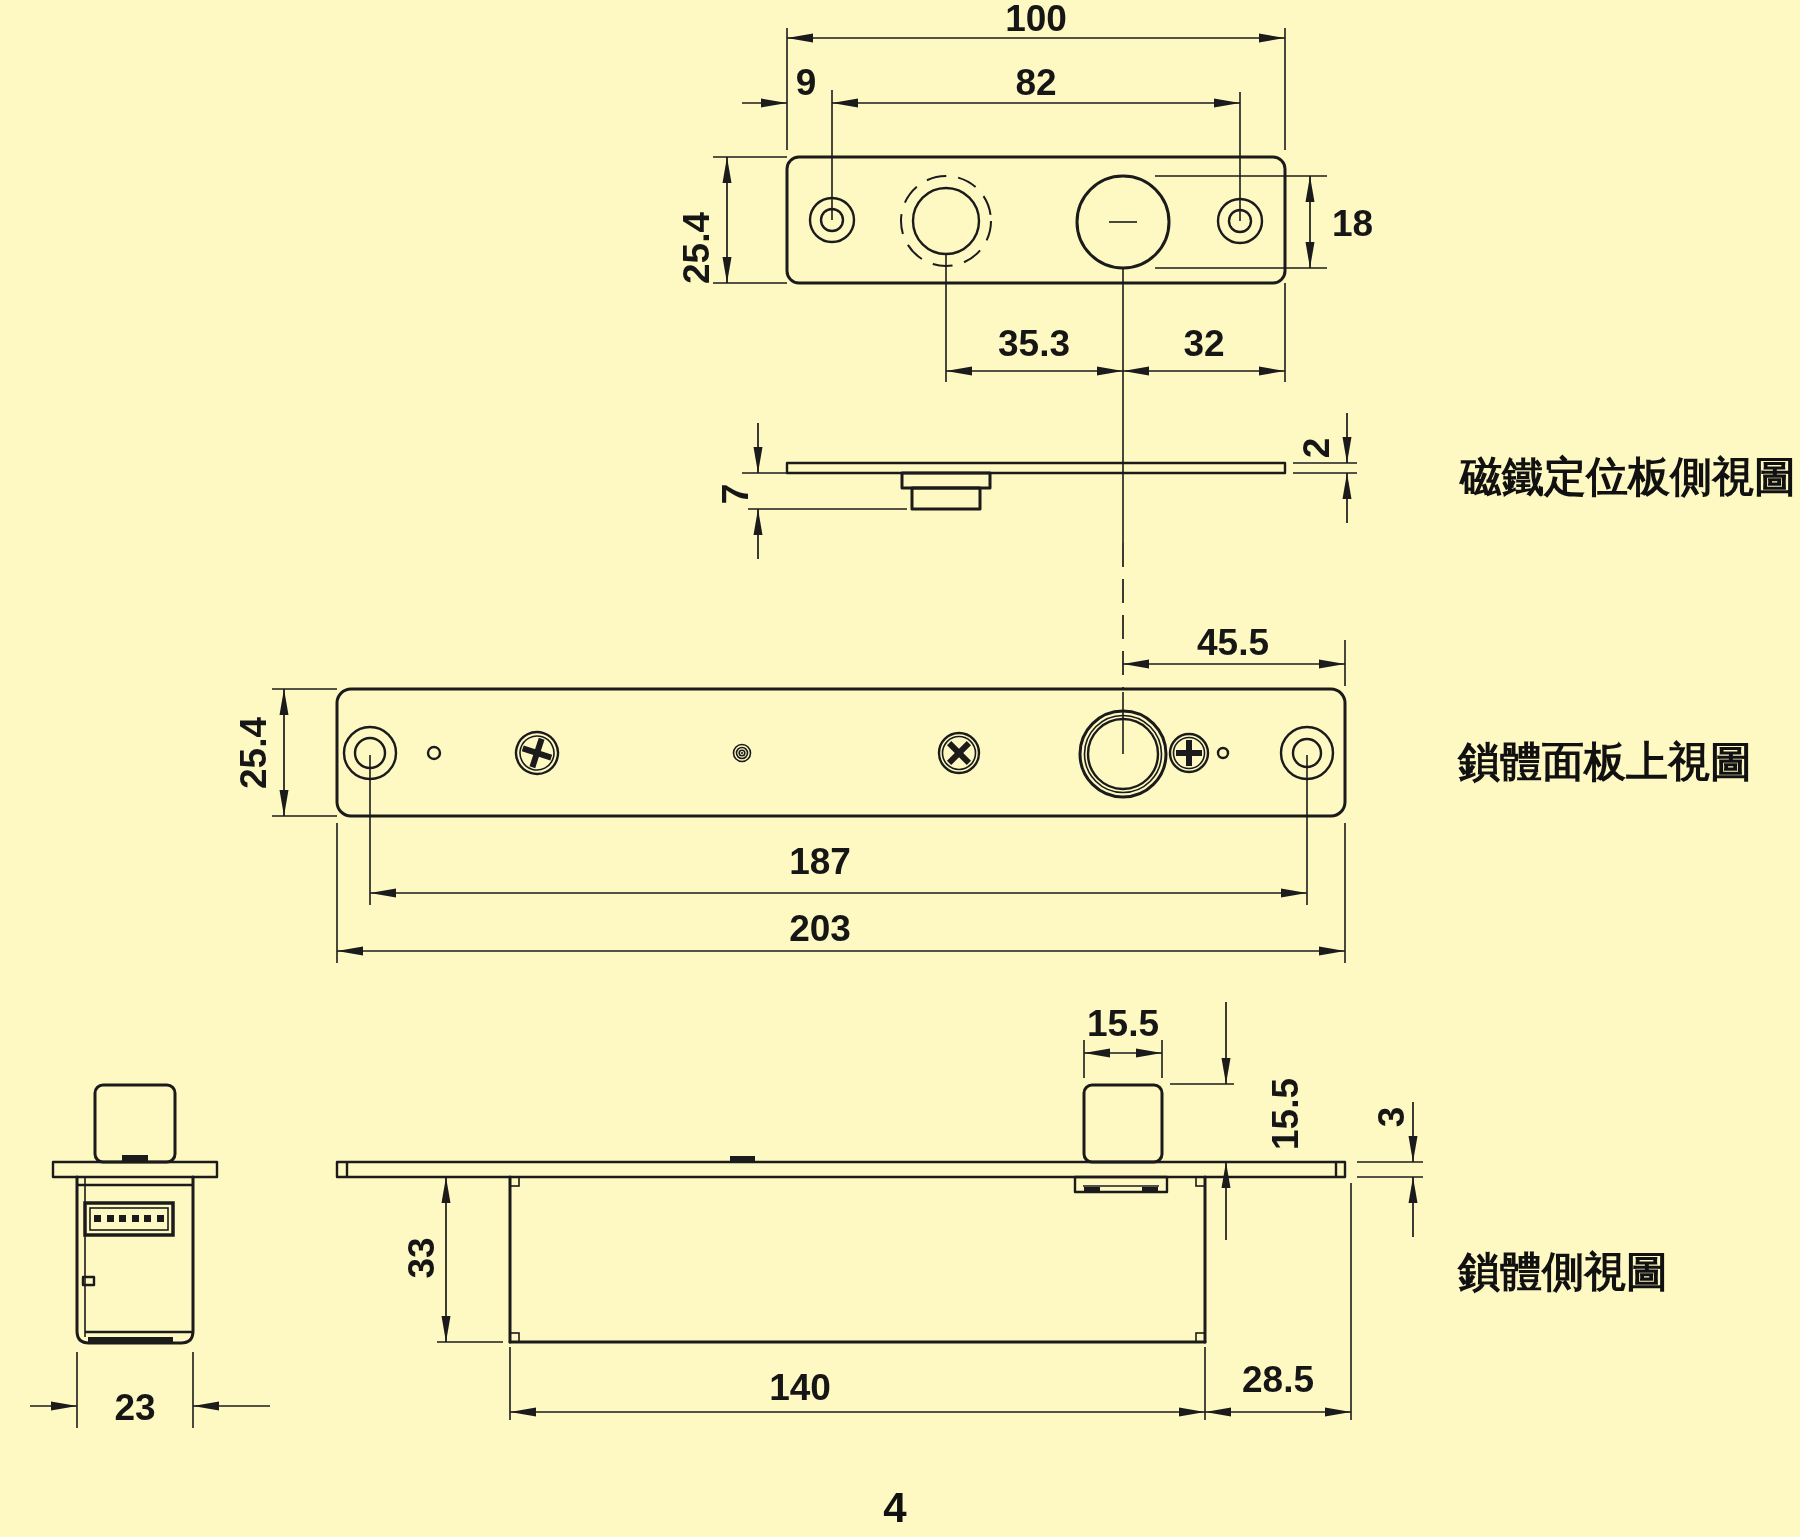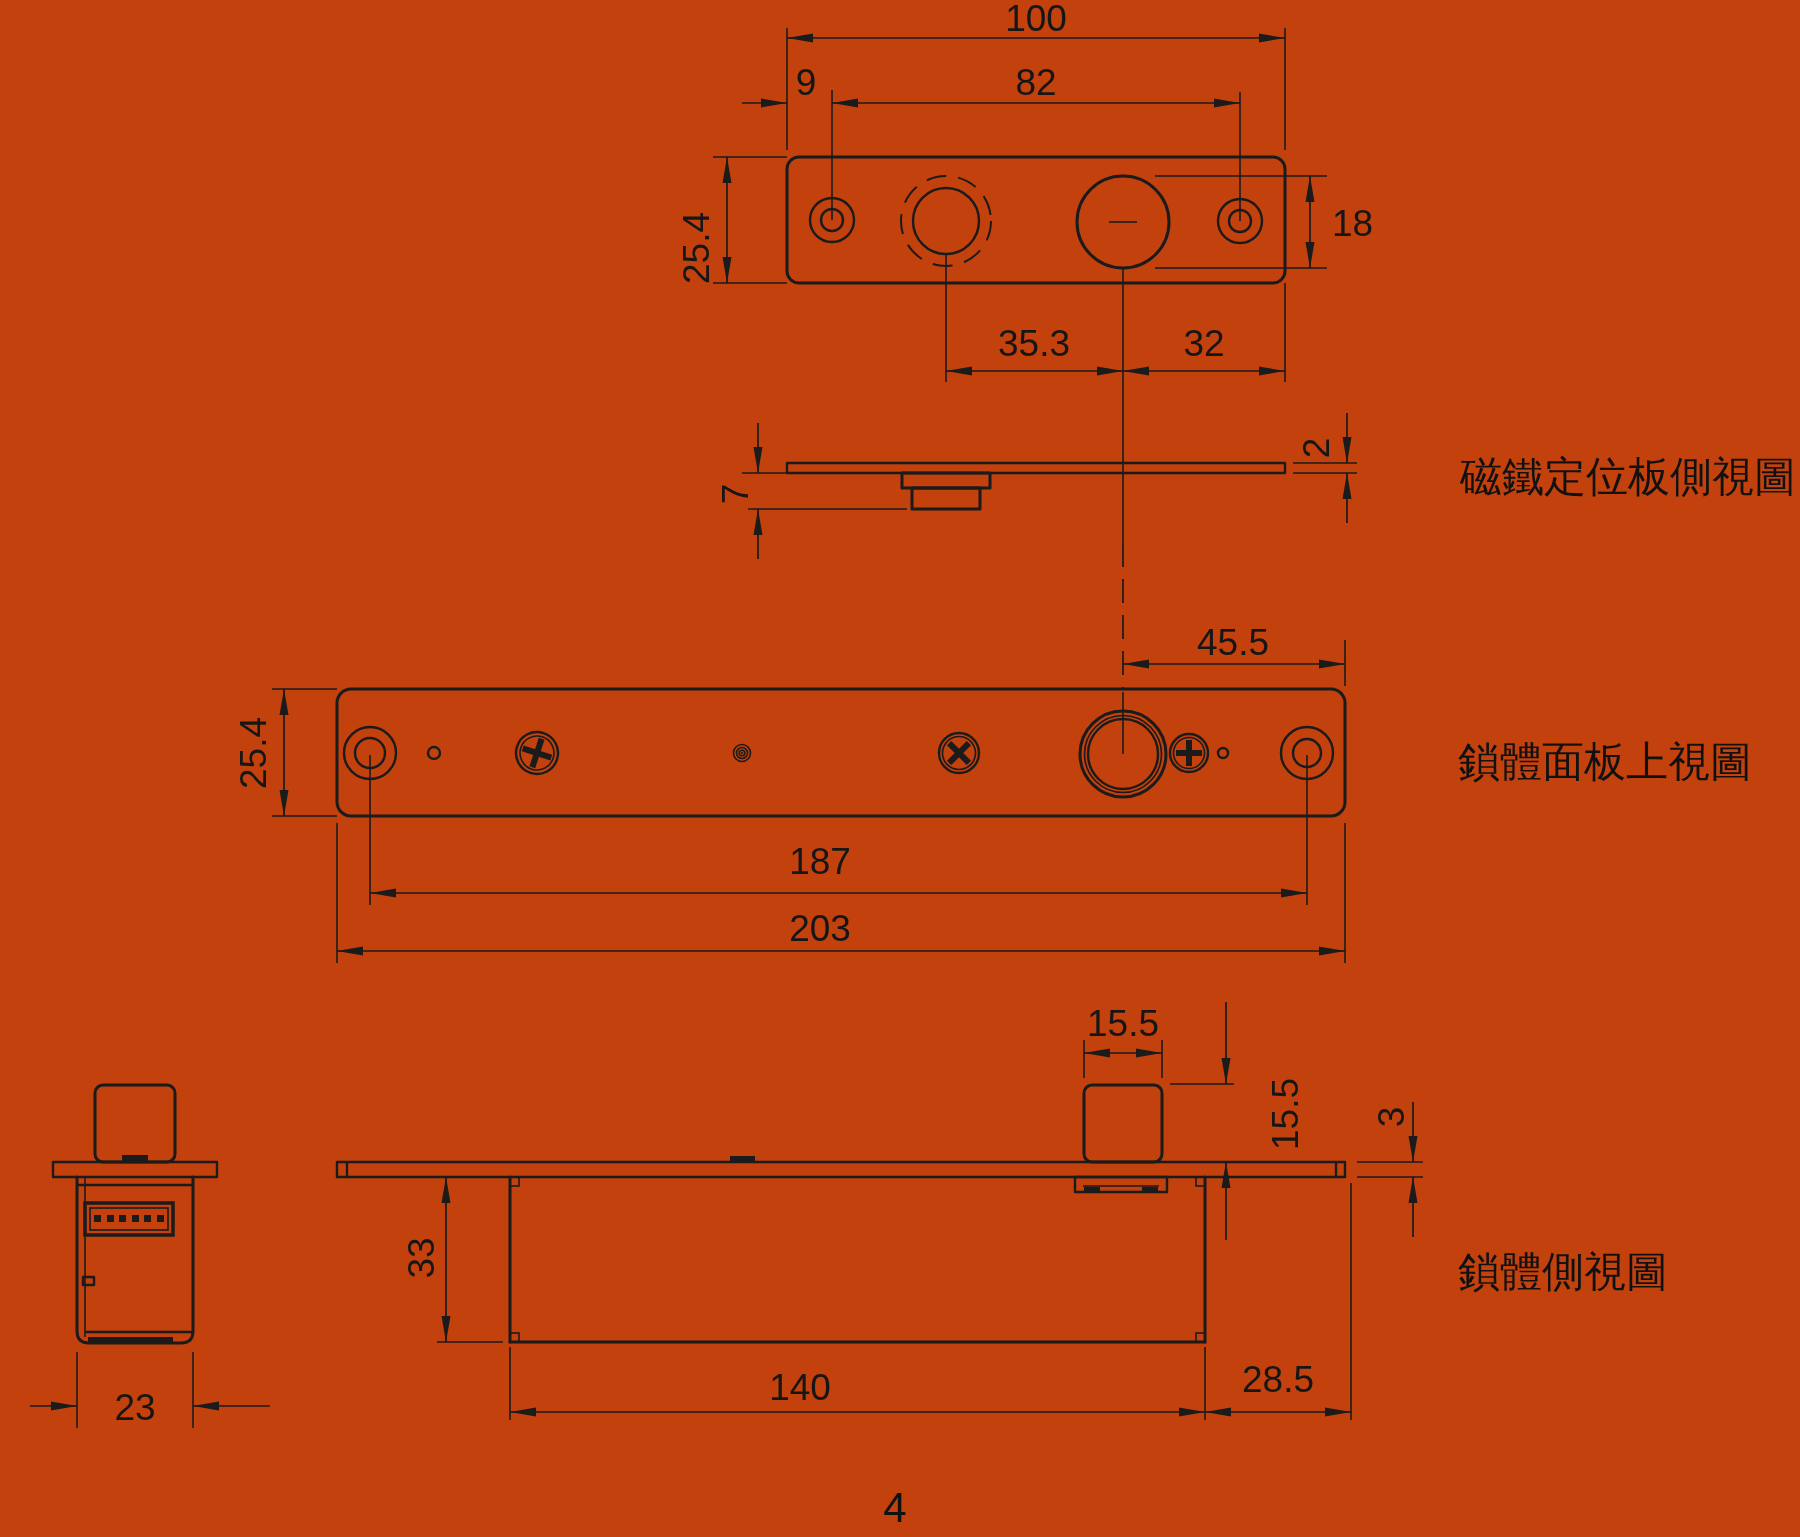--- a/index.html
+++ b/index.html
@@ -1,16 +1,16 @@
 <!DOCTYPE html>
 <html><head>
 <meta charset="utf-8">
 <style>
   html,body{margin:0;padding:0;background:#ffffff;}
-  .canvas{position:relative;width:1800px;height:1537px;background:#c2410c;overflow:hidden;}
+  .canvas{position:relative;width:1800px;height:1537px;background:#fef9c3;overflow:hidden;font-weight:bold;}
   svg{display:block;}
   .ol    {fill:none;stroke:#1b1b1b;stroke-width:3;stroke-linejoin:round;stroke-linecap:round;}
   .ol2   {fill:none;stroke:#1b1b1b;stroke-width:2.4;stroke-linejoin:round;}
   .thin  {fill:none;stroke:#1b1b1b;stroke-width:1.6;}
   .dim   {fill:none;stroke:#1b1b1b;stroke-width:1.7;}
   .dash  {fill:none;stroke:#1b1b1b;stroke-width:1.7;stroke-dasharray:24 12;}
   .cdash {fill:none;stroke:#1b1b1b;stroke-width:2;stroke-dasharray:20 12;}
   .blk   {fill:#1b1b1b;stroke:none;}
   .d     {font-family:"Liberation Sans",sans-serif;font-size:37px;fill:#161616;}
   .cjk   {font-family:"Liberation Sans",sans-serif;font-size:42px;fill:#111111;}

